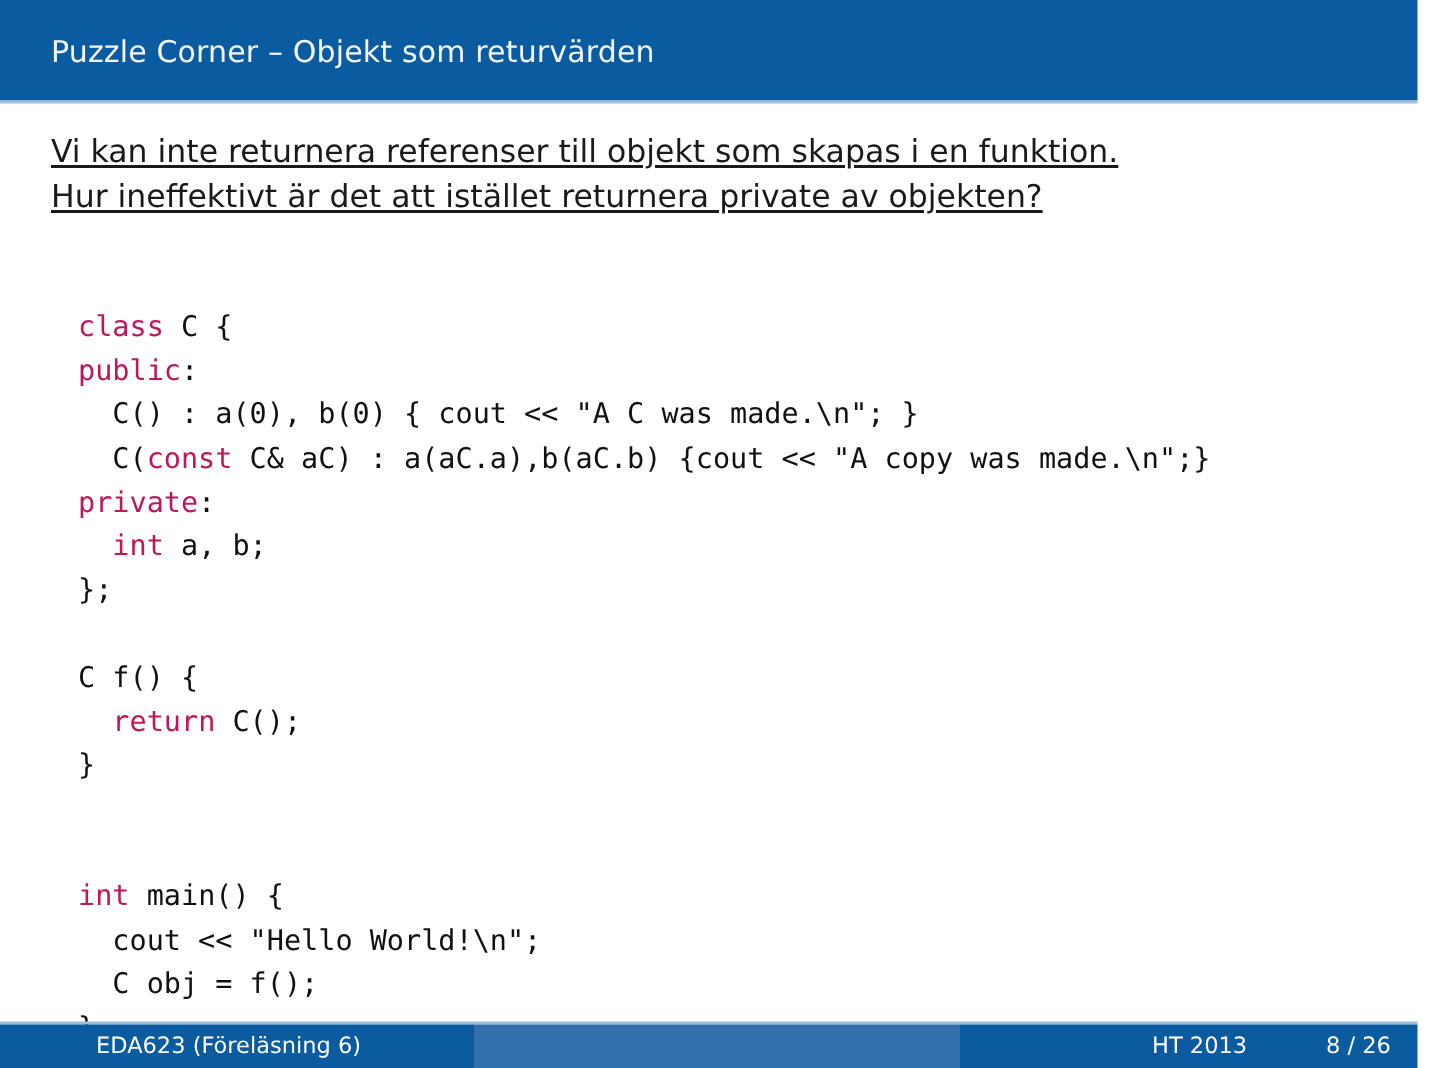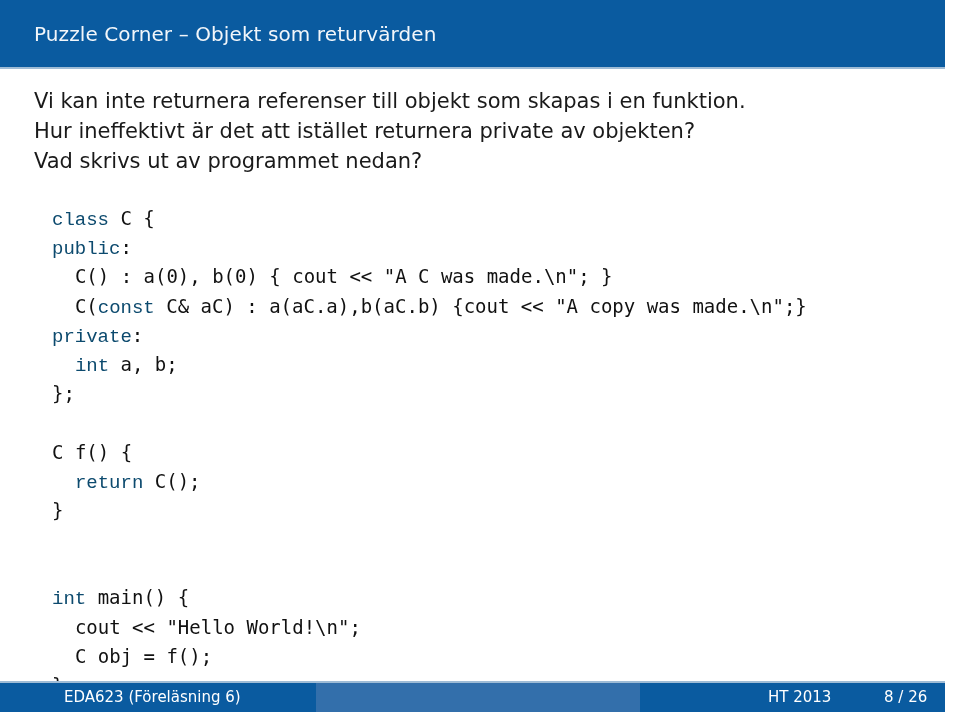--- a/index.html
+++ b/index.html
@@ -52,41 +52,41 @@
     left: 34px;
     top: 86px;
     width: 890px;
   }
   .prose-line {
     font-size: 21px;
     line-height: 30px;
     color: #1a1a1a;
     font-family: "DejaVu Sans", sans-serif;
     white-space: nowrap;
+    text-decoration: underline;
   }
 
   
   #code-block {
     position: absolute;
     left: 52px;
     top: 204px;
     width: 905px;
     font-family: "DejaVu Sans Mono", monospace;
     font-size: 19px;
     line-height: 29.2px;
     color: #111111;
     white-space: pre;
   }
   .code-line {
     height: 29.2px;
     white-space: pre;
   }
   .kw {
-    color: #0c4a6e;
-    font-family: Liberation Mono, monospace;
+    color: #be185d;
   }
 
   
   #footer {
     position: absolute;
     left: 0;
     top: 681px;
     width: 945px;
     height: 19px;
   }
@@ -143,21 +143,20 @@
 <body>
 
 <div id="title-bar">
   <div id="title-text">Puzzle Corner – Objekt som returvärden</div>
 </div>
 <div id="title-underline"></div>
 
 <div id="prose">
     <div class="prose-line">Vi kan inte returnera referenser till objekt som skapas i en funktion.</div>
     <div class="prose-line">Hur ineffektivt är det att istället returnera private av objekten?</div>
-    <div class="prose-line">Vad skrivs ut av programmet nedan?</div>
   </div>
 
 <div id="code-block"><div class="code-line"><span class="kw">class</span><span> C {</span></div><div class="code-line"><span class="kw">public</span><span>:</span></div><div class="code-line"><span>  C() : a(0), b(0) { cout &lt;&lt; "A C was made.\n"; }</span></div><div class="code-line"><span>  C(</span><span class="kw">const</span><span> C&amp; aC) : a(aC.a),b(aC.b) {cout &lt;&lt; "A copy was made.\n";}</span></div><div class="code-line"><span class="kw">private</span><span>:</span></div><div class="code-line"><span>  </span><span class="kw">int</span><span> a, b;</span></div><div class="code-line"><span>};</span></div><div class="code-line">&nbsp;</div><div class="code-line"><span>C f() {</span></div><div class="code-line"><span>  </span><span class="kw">return</span><span> C();</span></div><div class="code-line"><span>}</span></div><div class="code-line">&nbsp;</div><div class="code-line">&nbsp;</div><div class="code-line"><span></span><span class="kw">int</span><span> main() {</span></div><div class="code-line"><span>  cout &lt;&lt; "Hello World!\n";</span></div><div class="code-line"><span>  C obj = f();</span></div><div class="code-line"><span>}</span></div></div>
 
 <div id="footer">
   <div id="footer-top-rule"></div>
   <div class="footer-seg" id="footer-seg-left"></div>
   <div class="footer-seg" id="footer-seg-mid"></div>
   <div class="footer-seg" id="footer-seg-right"></div>
   <div class="footer-label" id="footer-course">EDA623  (Föreläsning 6)</div>

